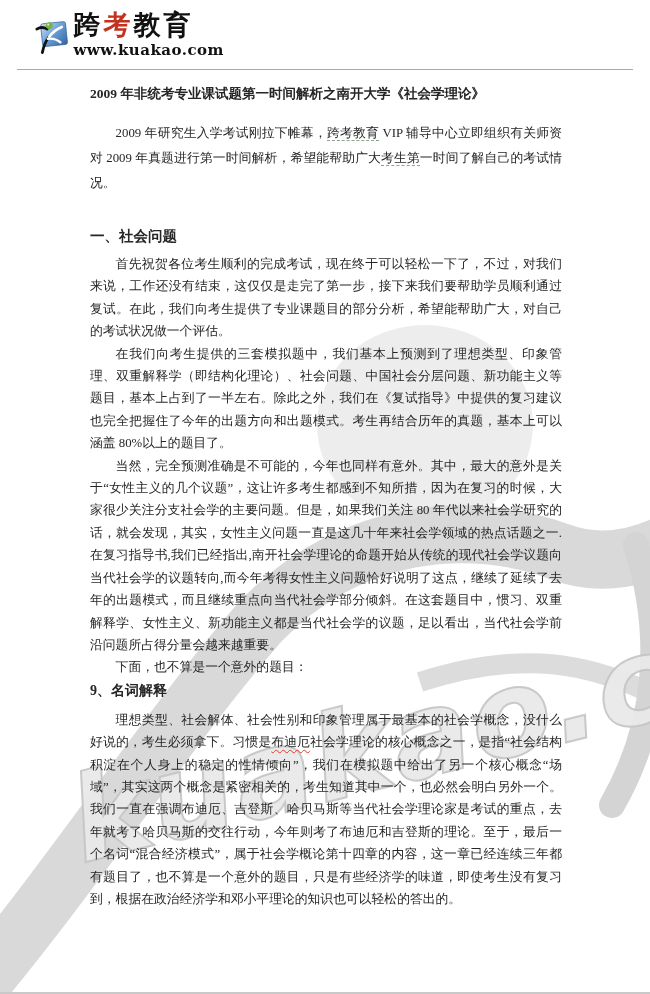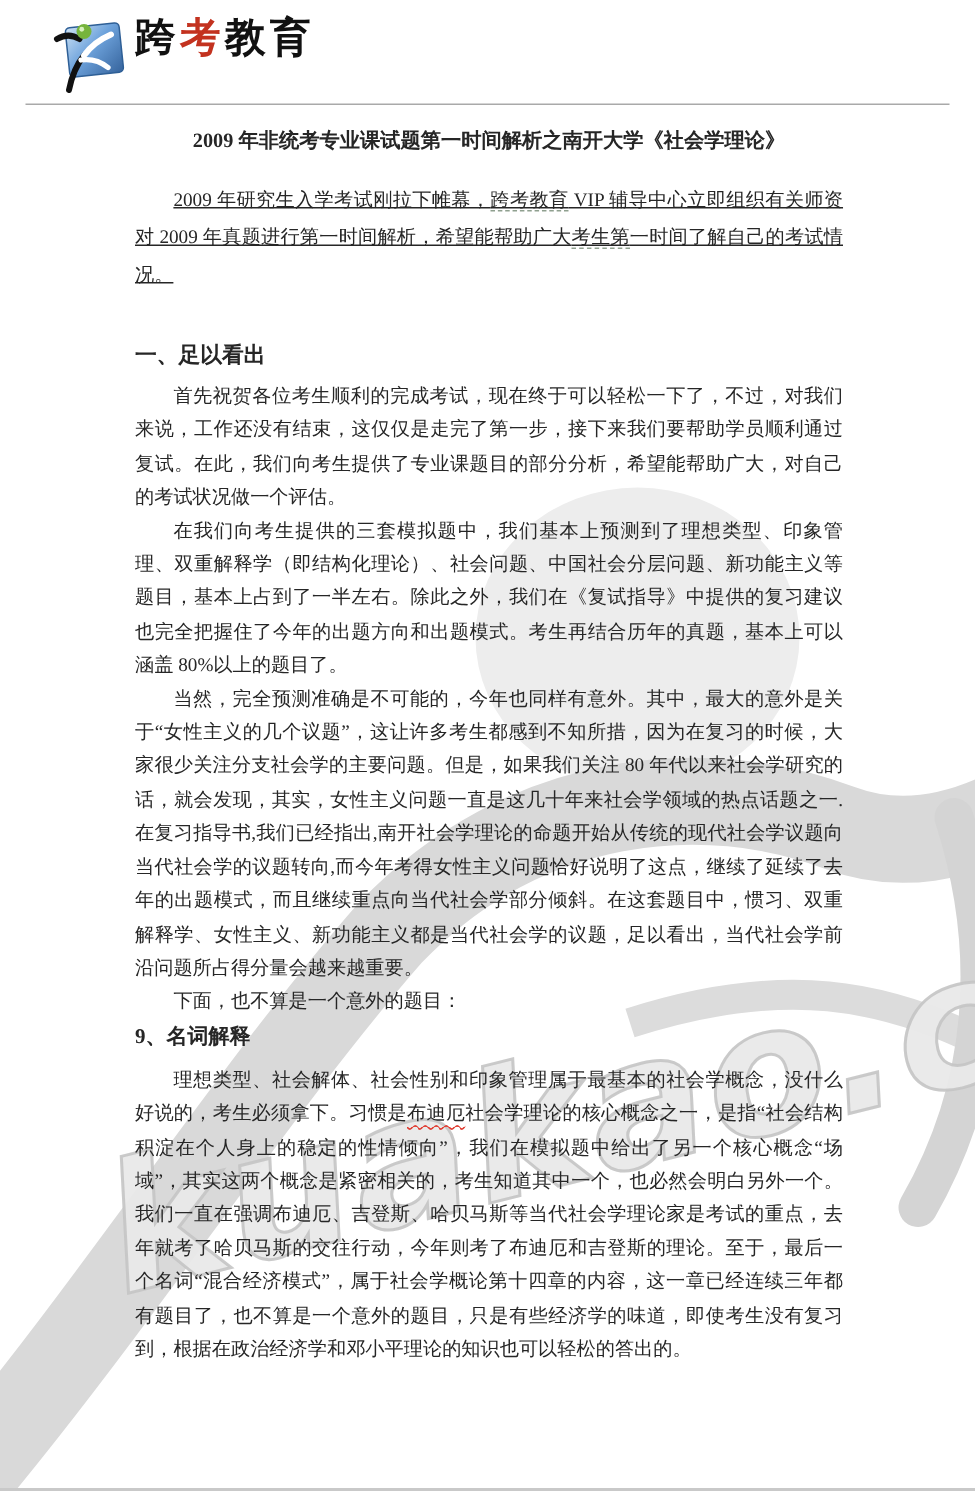--- a/index.html
+++ b/index.html
@@ -25,23 +25,23 @@
   .logo-name{
     font-family:"Liberation Serif",serif;font-weight:bold;font-size:27px;line-height:30px;
     letter-spacing:3px;transform:skewX(-4deg);
   }
   .logo-name .red{color:#c3321f;}
   .logo-url{font-family:"DejaVu Serif",serif;font-weight:bold;font-size:15px;letter-spacing:0.5px;color:#111;margin-top:1px;}
   .rule{position:relative;z-index:2;margin:3px 17px 0 17px;border-top:1px solid #a9a9a9;height:0;}
   .footer-rule{position:absolute;left:0;right:0;bottom:0;border-top:2px solid #c9c9c9;z-index:2;}
   
   .content{position:relative;z-index:1;padding:15px 88px 0 90px;}
-  .title{font-size:13.5px;font-weight:bold;text-align:center;margin:0 0 4px 0;}
+  .title{font-size:13.5px;font-weight:bold;text-align:left;margin:0 0 4px 0;}
   p{margin:0;font-size:12.8px;line-height:22.4px;text-align:justify;text-indent:2em;}
-  .intro{margin-top:18px;line-height:25px;text-decoration:underline;}
+  .intro{margin-top:18px;line-height:25px;}
   .kw{color:#262626;text-decoration:none;border-bottom:1px dashed #8fa08f;cursor:pointer;}
   .h2{font-size:14.5px;font-weight:bold;margin:0;}
   .h3{font-size:14px;font-weight:bold;margin:0;}
   .sec1-head{margin-top:31px;margin-bottom:7px;}
   .sec2-head{margin-top:25px;}
   .sub1-head{margin-top:3px;}
   .np-para{margin-top:9px;}
   .sub2-head{margin-top:21px;}
   .squiggle{
     text-decoration:underline;
@@ -82,32 +82,33 @@
         </g>
         <path d="M 4,16 C 9,13 14,13 19,16" stroke="#111" stroke-width="4" fill="none" stroke-linecap="round"></path>
         <path d="M 12,50 C 14,40 17,33 22,27" stroke="#111" stroke-width="4" fill="none" stroke-linecap="round"></path>
         <path d="M 22,27 C 27,20 33,16 40,13" stroke="#ffffff" stroke-width="4" fill="none" stroke-linecap="round"></path>
         <path d="M 20,30 C 27,29 33,31 38,35" stroke="#ffffff" stroke-width="3.5" fill="none" stroke-linecap="round"></path>
         <circle cx="22" cy="11" r="5" fill="#76b43c"></circle>
         <circle cx="20.5" cy="9.5" r="1.6" fill="#d8f0bd"></circle>
       </svg>
       <span class="logo-right">
         <span class="logo-name"><span>跨</span><span class="red">考</span><span>教育</span></span>
+        <span class="logo-url" style="display:block">www.kuakao.com</span>
       </span>
     </a>
   </div>
   <div class="rule"></div>
 
   <div class="content">
 
     <div class="title">2009 年非统考专业课试题第一时间解析之南开大学《社会学理论》</div>
 
     <p class="intro"><span>2009 年研究生入学考试刚拉下帷幕，</span><a class="kw">跨考教育</a><span> VIP 辅导中心立即组织有关师资对 2009 年真题进行第一时间解析，希望能帮助广大</span><a class="kw">考生第</a><span>一时间了解自己的考试情况。</span></p>
 
-    <div class="h2 sec1-head">一、足以看出</div>
+    <div class="h2 sec1-head">一、社会问题</div>
 
     <p>首先祝贺各位考生顺利的完成考试，现在终于可以轻松一下了，不过，对我们来说，工作还没有结束，这仅仅是走完了第一步，接下来我们要帮助学员顺利通过复试。在此，我们向考生提供了专业课题目的部分分析，希望能帮助广大，对自己的考试状况做一个评估。</p>
     <p>在我们向考生提供的三套模拟题中，我们基本上预测到了理想类型、印象管理、双重解释学（即结构化理论）、社会问题、中国社会分层问题、新功能主义等题目，基本上占到了一半左右。除此之外，我们在《复试指导》中提供的复习建议也完全把握住了今年的出题方向和出题模式。考生再结合历年的真题，基本上可以涵盖 80%以上的题目了。</p>
     <p>当然，完全预测准确是不可能的，今年也同样有意外。其中，最大的意外是关于“女性主义的几个议题”，这让许多考生都感到不知所措，因为在复习的时候，大家很少关注分支社会学的主要问题。但是，如果我们关注 80 年代以来社会学研究的话，就会发现，其实，女性主义问题一直是这几十年来社会学领域的热点话题之一.在复习指导书,我们已经指出,南开社会学理论的命题开始从传统的现代社会学议题向当代社会学的议题转向,而今年考得女性主义问题恰好说明了这点，继续了延续了去年的出题模式，而且继续重点向当代社会学部分倾斜。在这套题目中，惯习、双重解释学、女性主义、新功能主义都是当代社会学的议题，足以看出，当代社会学前沿问题所占得分量会越来越重要。</p>
     <p>下面，也不算是一个意外的题目：</p>
 
     <div class="h3 sub1-head">9、名词解释</div>
 
     <p class="np-para"><span>理想类型、社会解体、社会性别和印象管理属于最基本的社会学概念，没什么好说的，考生必须拿下。习惯是</span><span class="squiggle">布迪厄</span><span>社会学理论的核心概念之一，是指“社会结构积淀在个人身上的稳定的性情倾向”，我们在模拟题中给出了另一个核心概念“场域”，其实这两个概念是紧密相关的，考生知道其中一个，也必然会明白另外一个。我们一直在强调布迪厄、吉登斯、哈贝马斯等当代社会学理论家是考试的重点，去年就考了哈贝马斯的交往行动，今年则考了布迪厄和吉登斯的理论。至于，最后一个名词“混合经济模式”，属于社会学概论第十四章的内容，这一章已经连续三年都有题目了，也不算是一个意外的题目，只是有些经济学的味道，即使考生没有复习到，根据在政治经济学和邓小平理论的知识也可以轻松的答出的。</span></p>
 

